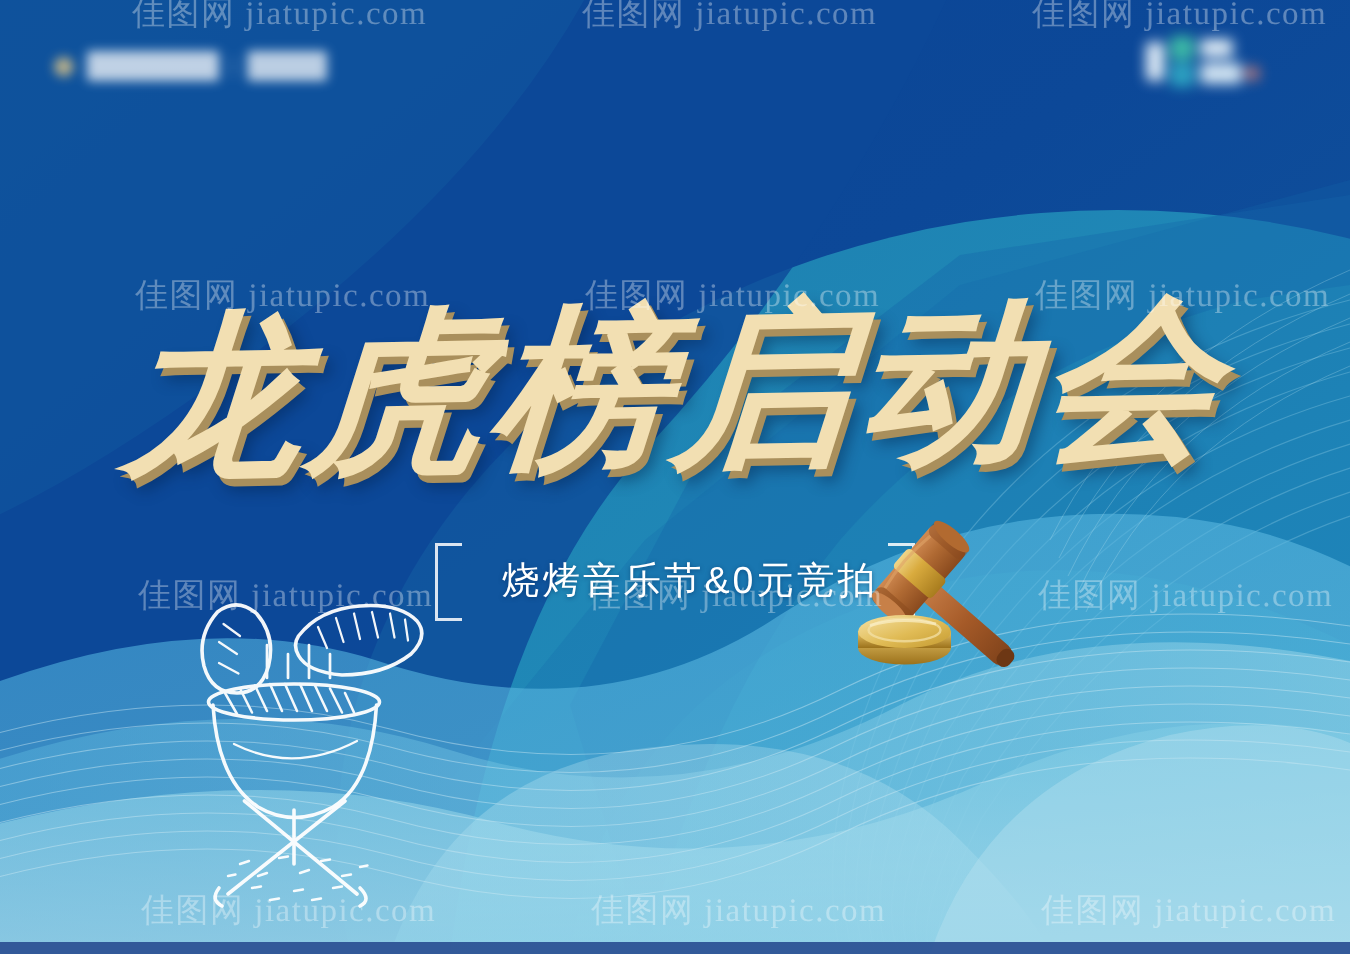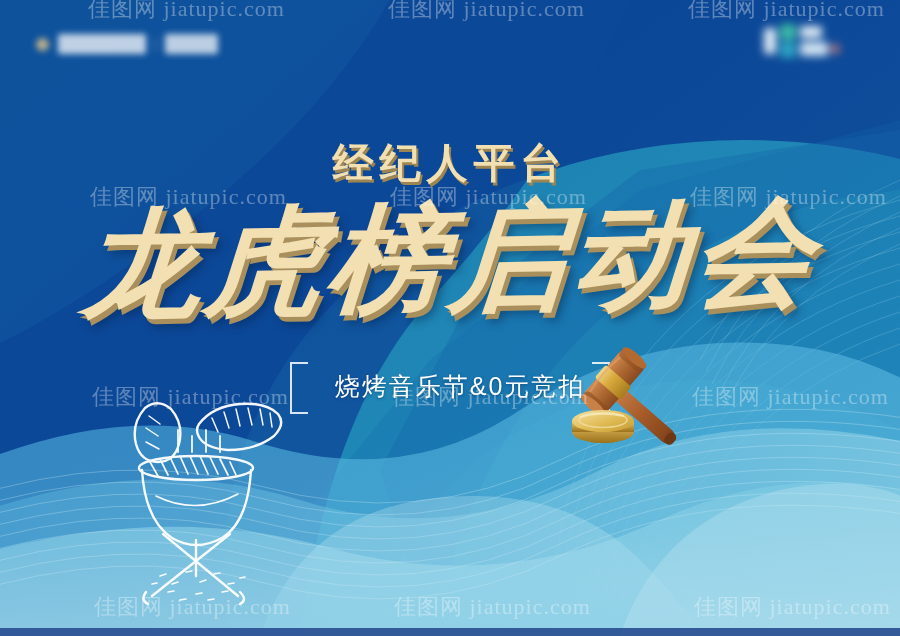--- a/index.html
+++ b/index.html
@@ -190,21 +190,20 @@
 
   <div id="logo-right">
     <i style="left:2px;top:6px;width:12px;height:26px;background:#eaf4fb;"></i>
     <i style="left:18px;top:2px;width:16px;height:16px;background:#3fbfa8;"></i>
     <i style="left:18px;top:20px;width:16px;height:16px;background:#2fa7c4;"></i>
     <i style="left:38px;top:4px;width:22px;height:12px;background:#e8f3fa;"></i>
     <i style="left:38px;top:20px;width:28px;height:14px;background:#dcecf7;"></i>
     <i style="left:68px;top:22px;width:10px;height:10px;background:#c07a7a;border-radius:50%;"></i>
   </div>
 
-  <div id="eyebrow">经纪人平台</div>
   <div id="main-title">龙虎榜启动会</div>
 
   <div id="subtitle-wrap">
     <span class="brk l"></span>
     <span class="brk r"></span>
     <div id="subtitle">烧烤音乐节&amp;0元竞拍</div>
   </div>
 
   <svg class="layer" viewBox="0 0 900 636" preserveAspectRatio="none" style="pointer-events:none;">
     <g stroke="#ffffff" stroke-width="2.4" fill="none" stroke-linecap="round" stroke-linejoin="round" opacity="0.95">

